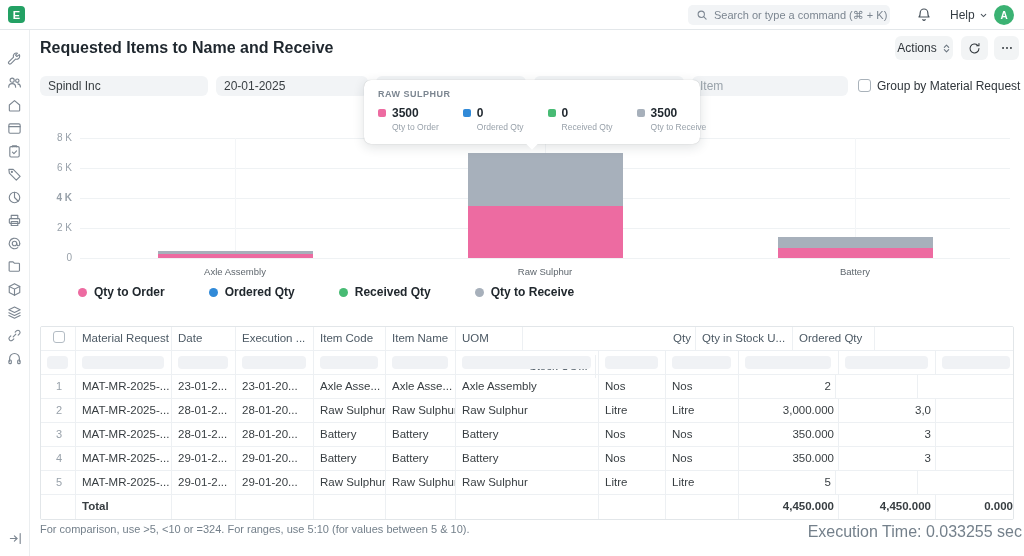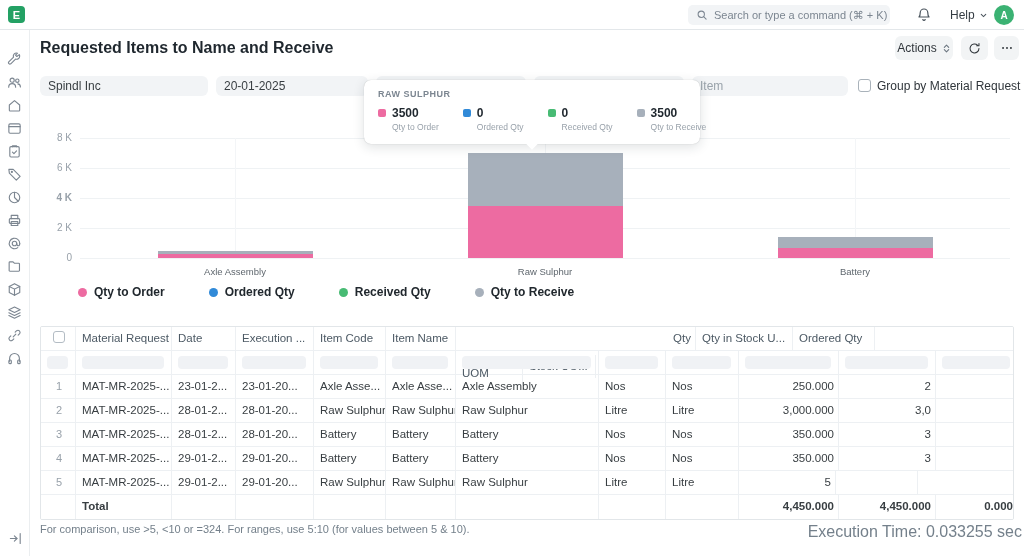--- a/index.html
+++ b/index.html
@@ -291,21 +291,21 @@
   </div>
 
   <div class="dt">
       <div class="dt-row dt-header">
         <div class="dt-cell c-center" style="width: 35px;"><div class="cb"></div></div>
         <div class="dt-cell" style="width: 96px;">Material Request</div>
         <div class="dt-cell" style="width: 64px;">Date</div>
         <div class="dt-cell" style="width: 78px;">Execution ...</div>
         <div class="dt-cell" style="width: 72px;">Item Code</div>
         <div class="dt-cell" style="width: 70px;">Item Name</div>
-        <div class="dt-cell" style="width: 67px; margin-top: 35px;">UOM</div>
+        <div class="dt-cell" style="width: 67px;">UOM</div>
         <div class="dt-cell" style="width: 73px; margin-top: 28px;">Stock UO...</div>
         <div class="dt-cell c-num" style="width: 100px;">Qty</div>
         <div class="dt-cell" style="width: 97px;">Qty in Stock U...</div>
         <div class="dt-cell" style="width: 82px;">Ordered Qty</div>
       </div>
       <div class="dt-row dt-filter">
         <div class="dt-cell" style="width: 35px;">
           <div class="dt-pill" style="width: 21px;"></div>
         </div>
         <div class="dt-cell" style="width: 96px;">
@@ -345,21 +345,20 @@
       <div class="dt-row">
         <div class="dt-cell c-center c-idx" style="width: 35px;">1</div>
         <div class="dt-cell" style="width: 96px;">MAT-MR-2025-...</div>
         <div class="dt-cell" style="width: 64px;">23-01-2...</div>
         <div class="dt-cell" style="width: 78px;">23-01-20...</div>
         <div class="dt-cell" style="width: 72px;">Axle Asse...</div>
         <div class="dt-cell" style="width: 70px;">Axle Asse...</div>
         <div class="dt-cell" style="width: 143px;">Axle Assembly</div>
         <div class="dt-cell" style="width: 67px;">Nos</div>
         <div class="dt-cell" style="width: 73px;">Nos</div>
-        <div class="dt-cell c-num" style="width: 100px;">250.000</div>
         <div class="dt-cell c-num" style="width: 97px;">2</div>
         <div class="dt-cell c-num" style="width: 82px;"></div>
       </div>
       <div class="dt-row">
         <div class="dt-cell c-center c-idx" style="width: 35px;">2</div>
         <div class="dt-cell" style="width: 96px;">MAT-MR-2025-...</div>
         <div class="dt-cell" style="width: 64px;">28-01-2...</div>
         <div class="dt-cell" style="width: 78px;">28-01-20...</div>
         <div class="dt-cell" style="width: 72px;">Raw Sulphur</div>
         <div class="dt-cell" style="width: 70px;">Raw Sulphur</div>

